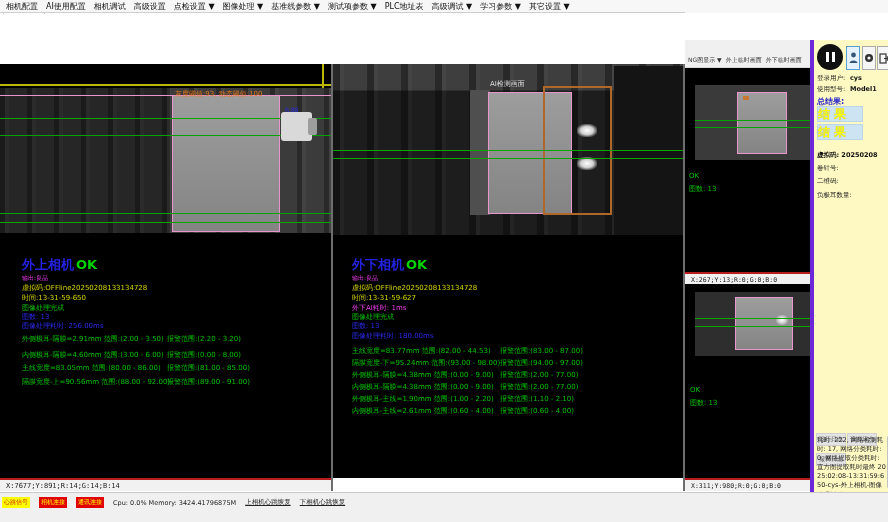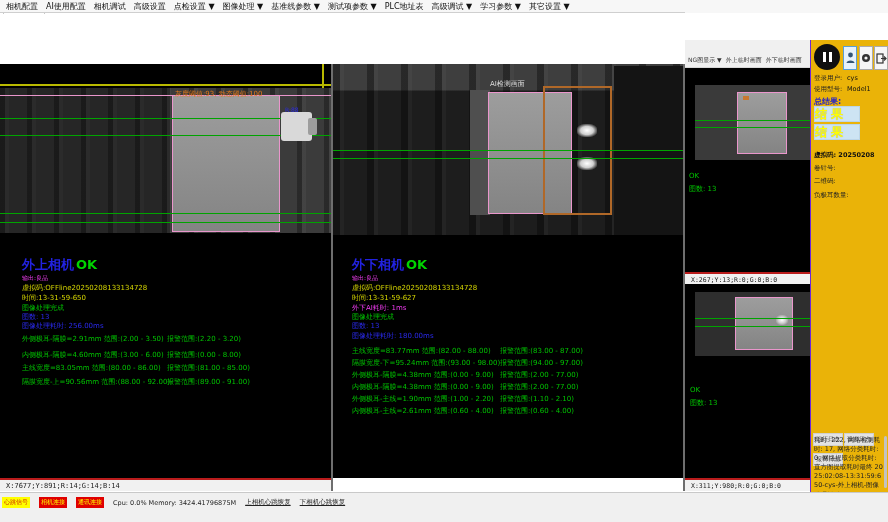--- a/index.html
+++ b/index.html
@@ -31,29 +31,29 @@
   .yline{background:#b9b900}
   .pline{background:#ea96cc;height:1px}
   .t-y{color:#d6d600}.t-g{color:#00c400}.t-b{color:#2a2aee}.t-m{color:#f03cf0}.t-o{color:#e07818}
   .cam-title{font-size:13px;font-weight:bold;color:#2222e0;white-space:nowrap}
   .cam-title .ok{color:#00d400;margin-left:2px}
   .row7{font-size:7px;white-space:nowrap}
   .row6{font-size:6px;white-space:nowrap}
   .spot{background:radial-gradient(ellipse at center,#ffffff 0%,#cfcfcf 45%,rgba(60,60,60,0) 80%)}
 
   
-  .rpanel{left:810px;top:40px;width:78px;height:452px;background:#eab308;border-left:1px solid #6d28d9}
+  .rpanel{left:810px;top:40px;width:78px;height:452px;background:#fef9c3;border-left:4px solid #6d28d9}
   .pausebtn{position:absolute;left:3px;top:4px;width:26px;height:26px;border-radius:50%;background:#101010;
             display:flex;align-items:center;justify-content:center;gap:3px}
   .pausebtn i{display:block;width:3px;height:10px;background:#fff}
   .sbtn{position:absolute;top:6px;width:14px;height:24px;background:#f6f6f6;border:1px solid #ababab;
         display:flex;align-items:center;justify-content:center}
   .sbtn.sel{border:1px solid #5a9fd4;background:#e6f2fb}
   .rlabel{position:absolute;font-size:6.5px;color:#222;white-space:nowrap}
-  .rvalue{position:absolute;font-size:6.5px;color:#111;font-weight:normal;white-space:nowrap}
+  .rvalue{position:absolute;font-size:6.5px;color:#111;font-weight:bold;white-space:nowrap}
   .resultbox{position:absolute;left:3px;width:46px;height:16px;background:#cde4f3;border:1px solid #bcd6e8;
              color:#ffff00;font-weight:bold;font-size:12px;text-align:left;line-height:15px;letter-spacing:4px;
              text-shadow:0 0 1px #999}
   .logtab{display:inline-block;font-size:6px;color:#555;background:#e3e3e3;border:1px solid #d0d0d0;
           padding:1px 2px;margin-right:1px;white-space:nowrap}
   .logtext{position:absolute;font-size:6.5px;line-height:1.4;color:#222;width:69px;word-break:break-all}
 
   
   .statusbar{left:0;top:492px;width:888px;height:30px;background:#f0f0f0;border-top:1px solid #c9c9c9}
   .sb-row{position:absolute;left:2px;top:4px;display:flex;align-items:center;gap:9px}
@@ -161,21 +161,21 @@
       <span>外下相机</span><span class="ok">OK</span>
     </div>
     <div class="abs row6 t-m" style="left:19px;top:210px">输出:良品</div>
     <div class="abs row7 t-y" style="left:19px;top:219px">虚拟码:OFFline20250208133134728</div>
     <div class="abs row7 t-y" style="left:19px;top:229px">时间:13-31-59-627</div>
     <div class="abs row7 t-m" style="left:19px;top:239px">外下AI耗时: 1ms</div>
     <div class="abs row7 t-g" style="left:19px;top:248px">图像处理完成</div>
     <div class="abs row7 t-b" style="left:19px;top:257px">图数: 13</div>
     <div class="abs row7 t-b" style="left:19px;top:267px">图像处理耗时: 180.00ms</div>
 
-    <div class="abs row7 t-g" style="left:19px;top:282px">主线宽度=83.77mm 范围:(82.00 - 88.00)</div>
+    <div class="abs row7 t-g" style="left:19px;top:282px">主线宽度=83.77mm 范围:(82.00 - 44.53)</div>
     <div class="abs row7 t-g" style="left:167px;top:282px">报警范围:(83.00 - 87.00)</div>
     <div class="abs row7 t-g" style="left:19px;top:294px">隔膜宽度-下=95.24mm 范围:(93.00 - 98.00)</div>
     <div class="abs row7 t-g" style="left:167px;top:294px">报警范围:(94.00 - 97.00)</div>
     <div class="abs row7 t-g" style="left:19px;top:306px">外侧极耳-隔膜=4.38mm 范围:(0.00 - 9.00)</div>
     <div class="abs row7 t-g" style="left:167px;top:306px">报警范围:(2.00 - 77.00)</div>
     <div class="abs row7 t-g" style="left:19px;top:318px">内侧极耳-隔膜=4.38mm 范围:(0.00 - 9.00)</div>
     <div class="abs row7 t-g" style="left:167px;top:318px">报警范围:(2.00 - 77.00)</div>
     <div class="abs row7 t-g" style="left:19px;top:330px">外侧极耳-主线=1.90mm 范围:(1.00 - 2.20)</div>
     <div class="abs row7 t-g" style="left:167px;top:330px">报警范围:(1.10 - 2.10)</div>
     <div class="abs row7 t-g" style="left:19px;top:342px">内侧极耳-主线=2.61mm 范围:(0.60 - 4.00)</div>

